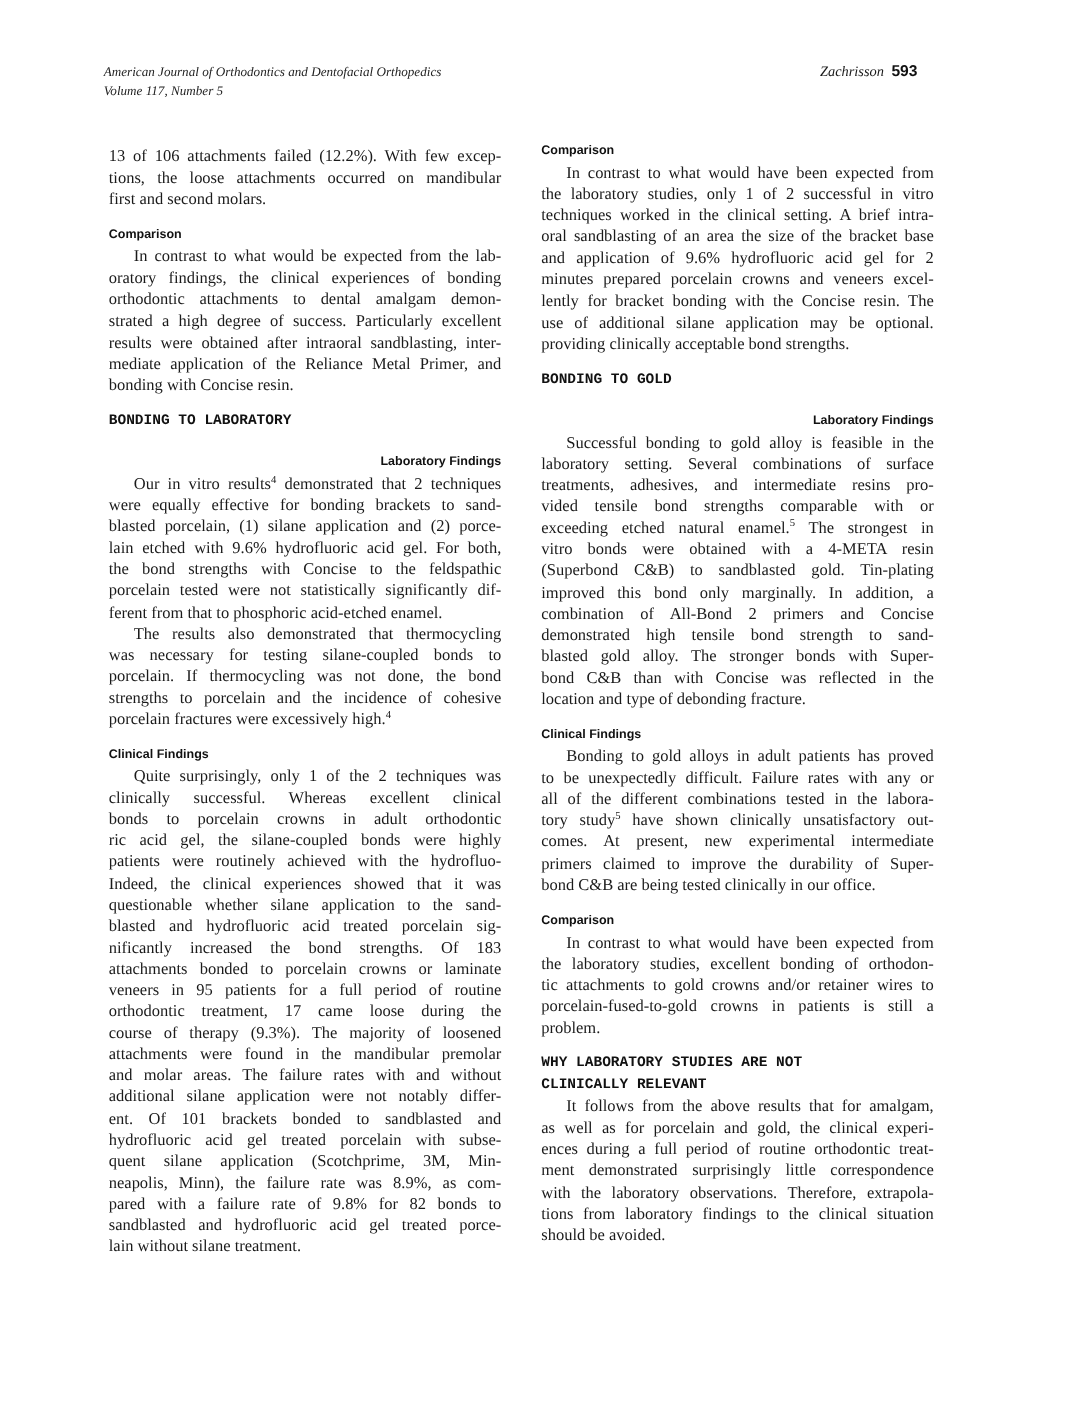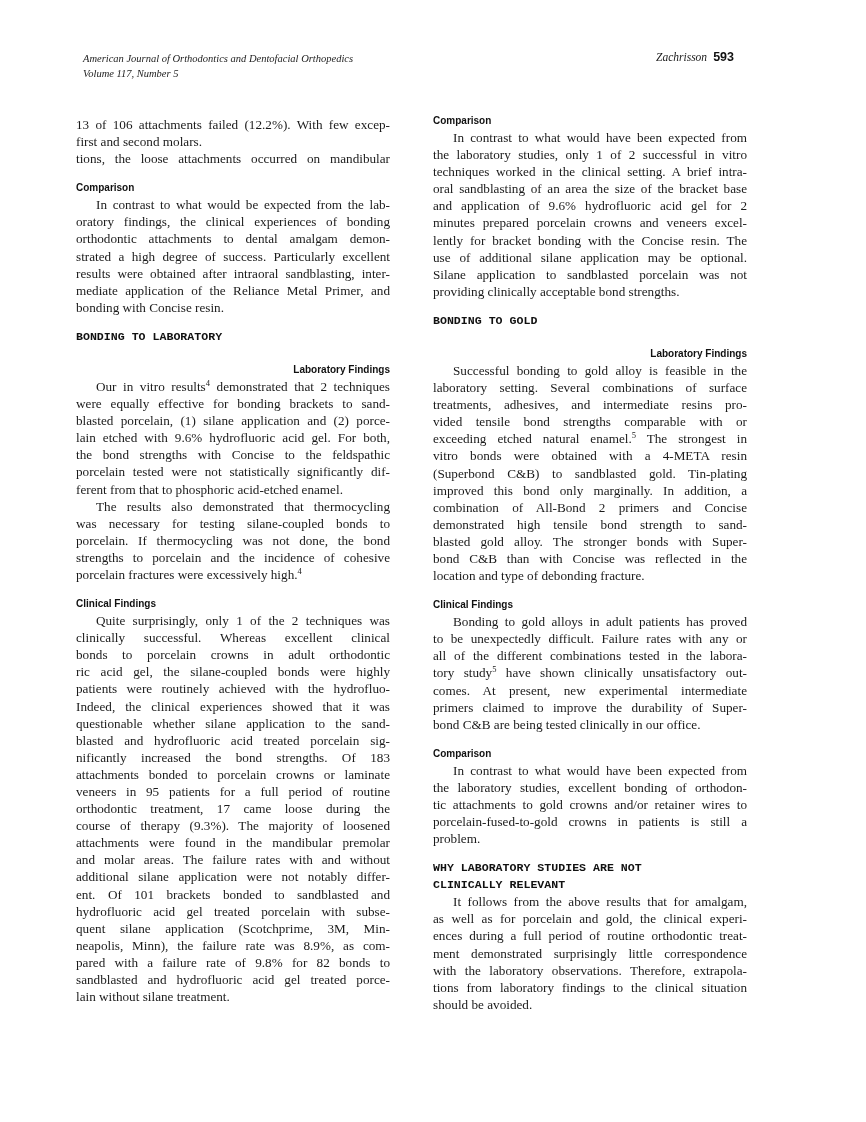--- a/index.html
+++ b/index.html
@@ -2,21 +2,21 @@
 <html><head>
 <meta charset="utf-8">
 <style>
   html, body { margin: 0; padding: 0; background: #ffffff; }
   body { width: 866px; height: 1122px; position: relative; overflow: hidden; color: #1a1a1a; }
   .running-head { position: absolute; top: 51px; left: 83px; font-family: "Liberation Serif", serif; font-style: italic; font-size: 10.5px; line-height: 15px; color: #222; }
   .running-right { position: absolute; top: 50px; left: 656px; font-family: "Liberation Serif", serif; font-size: 11.5px; }
   .running-right .author { font-style: italic; }
   .running-right .page { font-family: "Liberation Sans", sans-serif; font-weight: bold; font-size: 12.5px; margin-left: 6px; color: #111; text-align: center; }
   .col { position: absolute; top: 116px; width: 314px; font-family: "Liberation Serif", serif; font-size: 13.2px; line-height: 17.1px; }
-  .col-left { left: 76px; }
+  .col-left { left: 87px; }
   .col-right { left: 433px; }
   .line { display: block; text-align: justify; text-align-last: justify; white-space: nowrap; height: 17.1px; }
   .line.last { text-align-last: left; }
   .line.indent { padding-left: 20px; }
   .h-sub { font-family: "Liberation Sans", sans-serif; font-weight: bold; font-size: 10px; line-height: 17px; margin-top: 10px; color: #111; }
   .h-main { font-family: Liberation Mono, monospace; font-weight: bold; font-size: 11.6px; line-height: 17px; margin-top: 10px; color: #111; }
   .h-main + .h-sub { margin-top: 16px; text-align: right; }
   .first { margin-top: 0; }
   sup { font-size: 8.5px; line-height: 0; vertical-align: 5px; }
 </style>
@@ -27,22 +27,22 @@
   <div>American Journal of Orthodontics and Dentofacial Orthopedics</div>
   <div>Volume 117, Number 5</div>
 </div>
 <div class="running-right">
   <span class="author">Zachrisson</span><span class="page">593</span>
 </div>
 
 <div class="col col-left">
   <div>
     <span class="line">13 of 106 attachments failed (12.2%). With few excep-</span>
+    <span class="line">tions, the loose attachments occurred on mandibular</span>
     <span class="line last">first and second molars.</span>
-    <span class="line">tions, the loose attachments occurred on mandibular</span>
   </div>
 
   <div class="h-sub" style="margin-top:12px">Comparison</div>
   <div>
     <span class="line indent">In contrast to what would be expected from the lab-</span>
     <span class="line">oratory findings, the clinical experiences of bonding</span>
     <span class="line">orthodontic attachments to dental amalgam demon-</span>
     <span class="line">strated a high degree of success. Particularly excellent</span>
     <span class="line">results were obtained after intraoral sandblasting, inter-</span>
     <span class="line">mediate application of the Reliance Metal Primer, and</span>
@@ -100,21 +100,20 @@
   <div class="h-sub first" style="margin-top:-4px">Comparison</div>
   <div>
     <span class="line indent">In contrast to what would have been expected from</span>
     <span class="line">the laboratory studies, only 1 of 2 successful in vitro</span>
     <span class="line">techniques worked in the clinical setting. A brief intra-</span>
     <span class="line">oral sandblasting of an area the size of the bracket base</span>
     <span class="line">and application of 9.6% hydrofluoric acid gel for 2</span>
     <span class="line">minutes prepared porcelain crowns and veneers excel-</span>
     <span class="line">lently for bracket bonding with the Concise resin. The</span>
     <span class="line">use of additional silane application may be optional.</span>
-    <span class="line">Silane application to sandblasted porcelain was not</span>
     <span class="line last">providing clinically acceptable bond strengths.</span>
   </div>
 
   <div class="h-main" style="margin-top:12px">BONDING TO GOLD</div>
   <div class="h-sub">Laboratory Findings</div>
   <div>
     <span class="line indent">Successful bonding to gold alloy is feasible in the</span>
     <span class="line">laboratory setting. Several combinations of surface</span>
     <span class="line">treatments, adhesives, and intermediate resins pro-</span>
     <span class="line">vided tensile bond strengths comparable with or</span>

